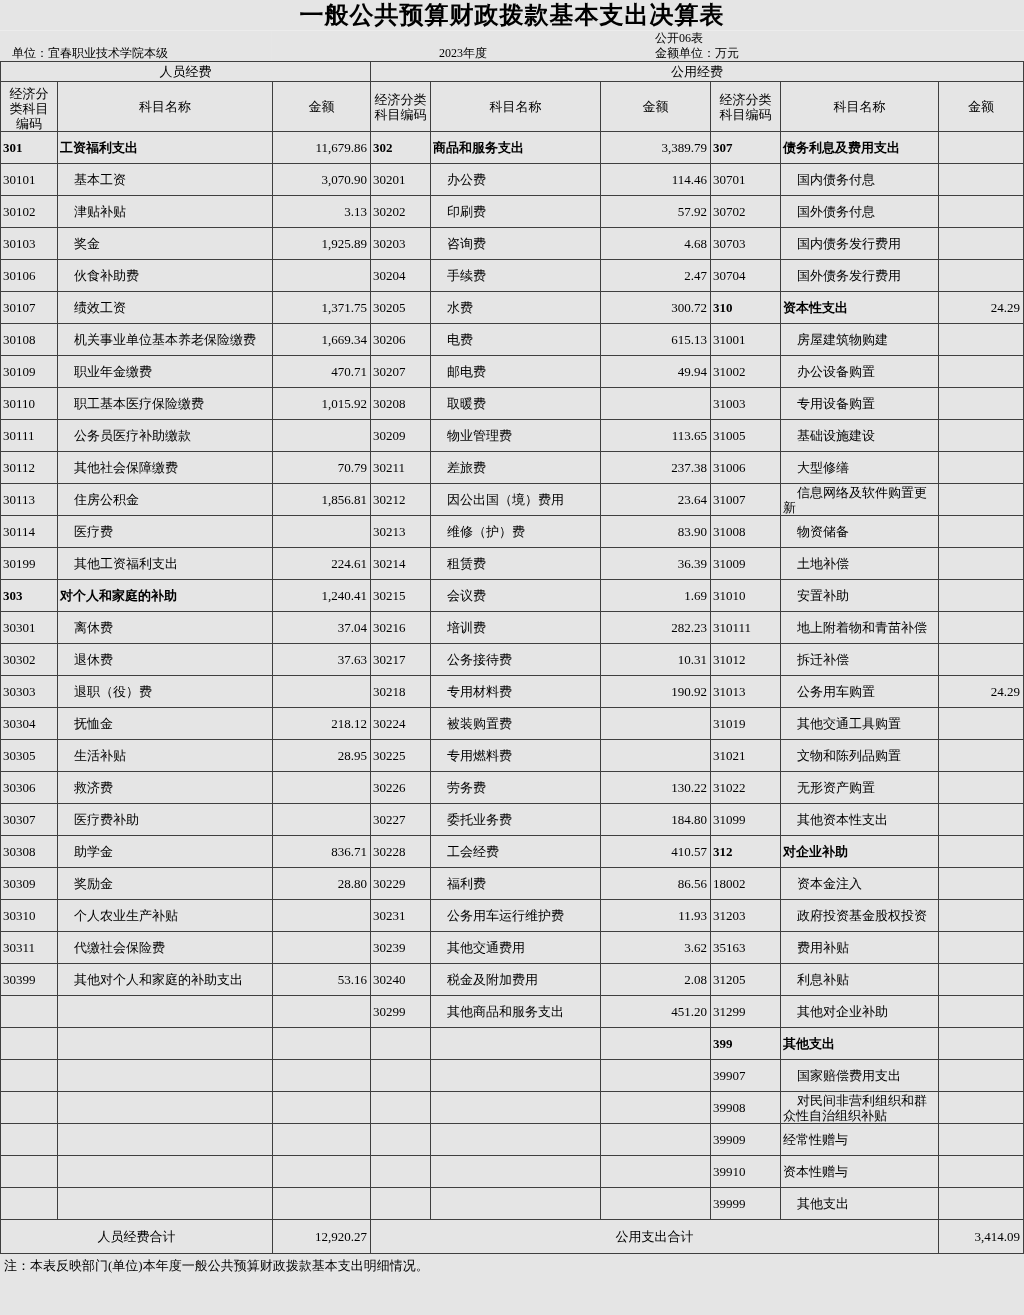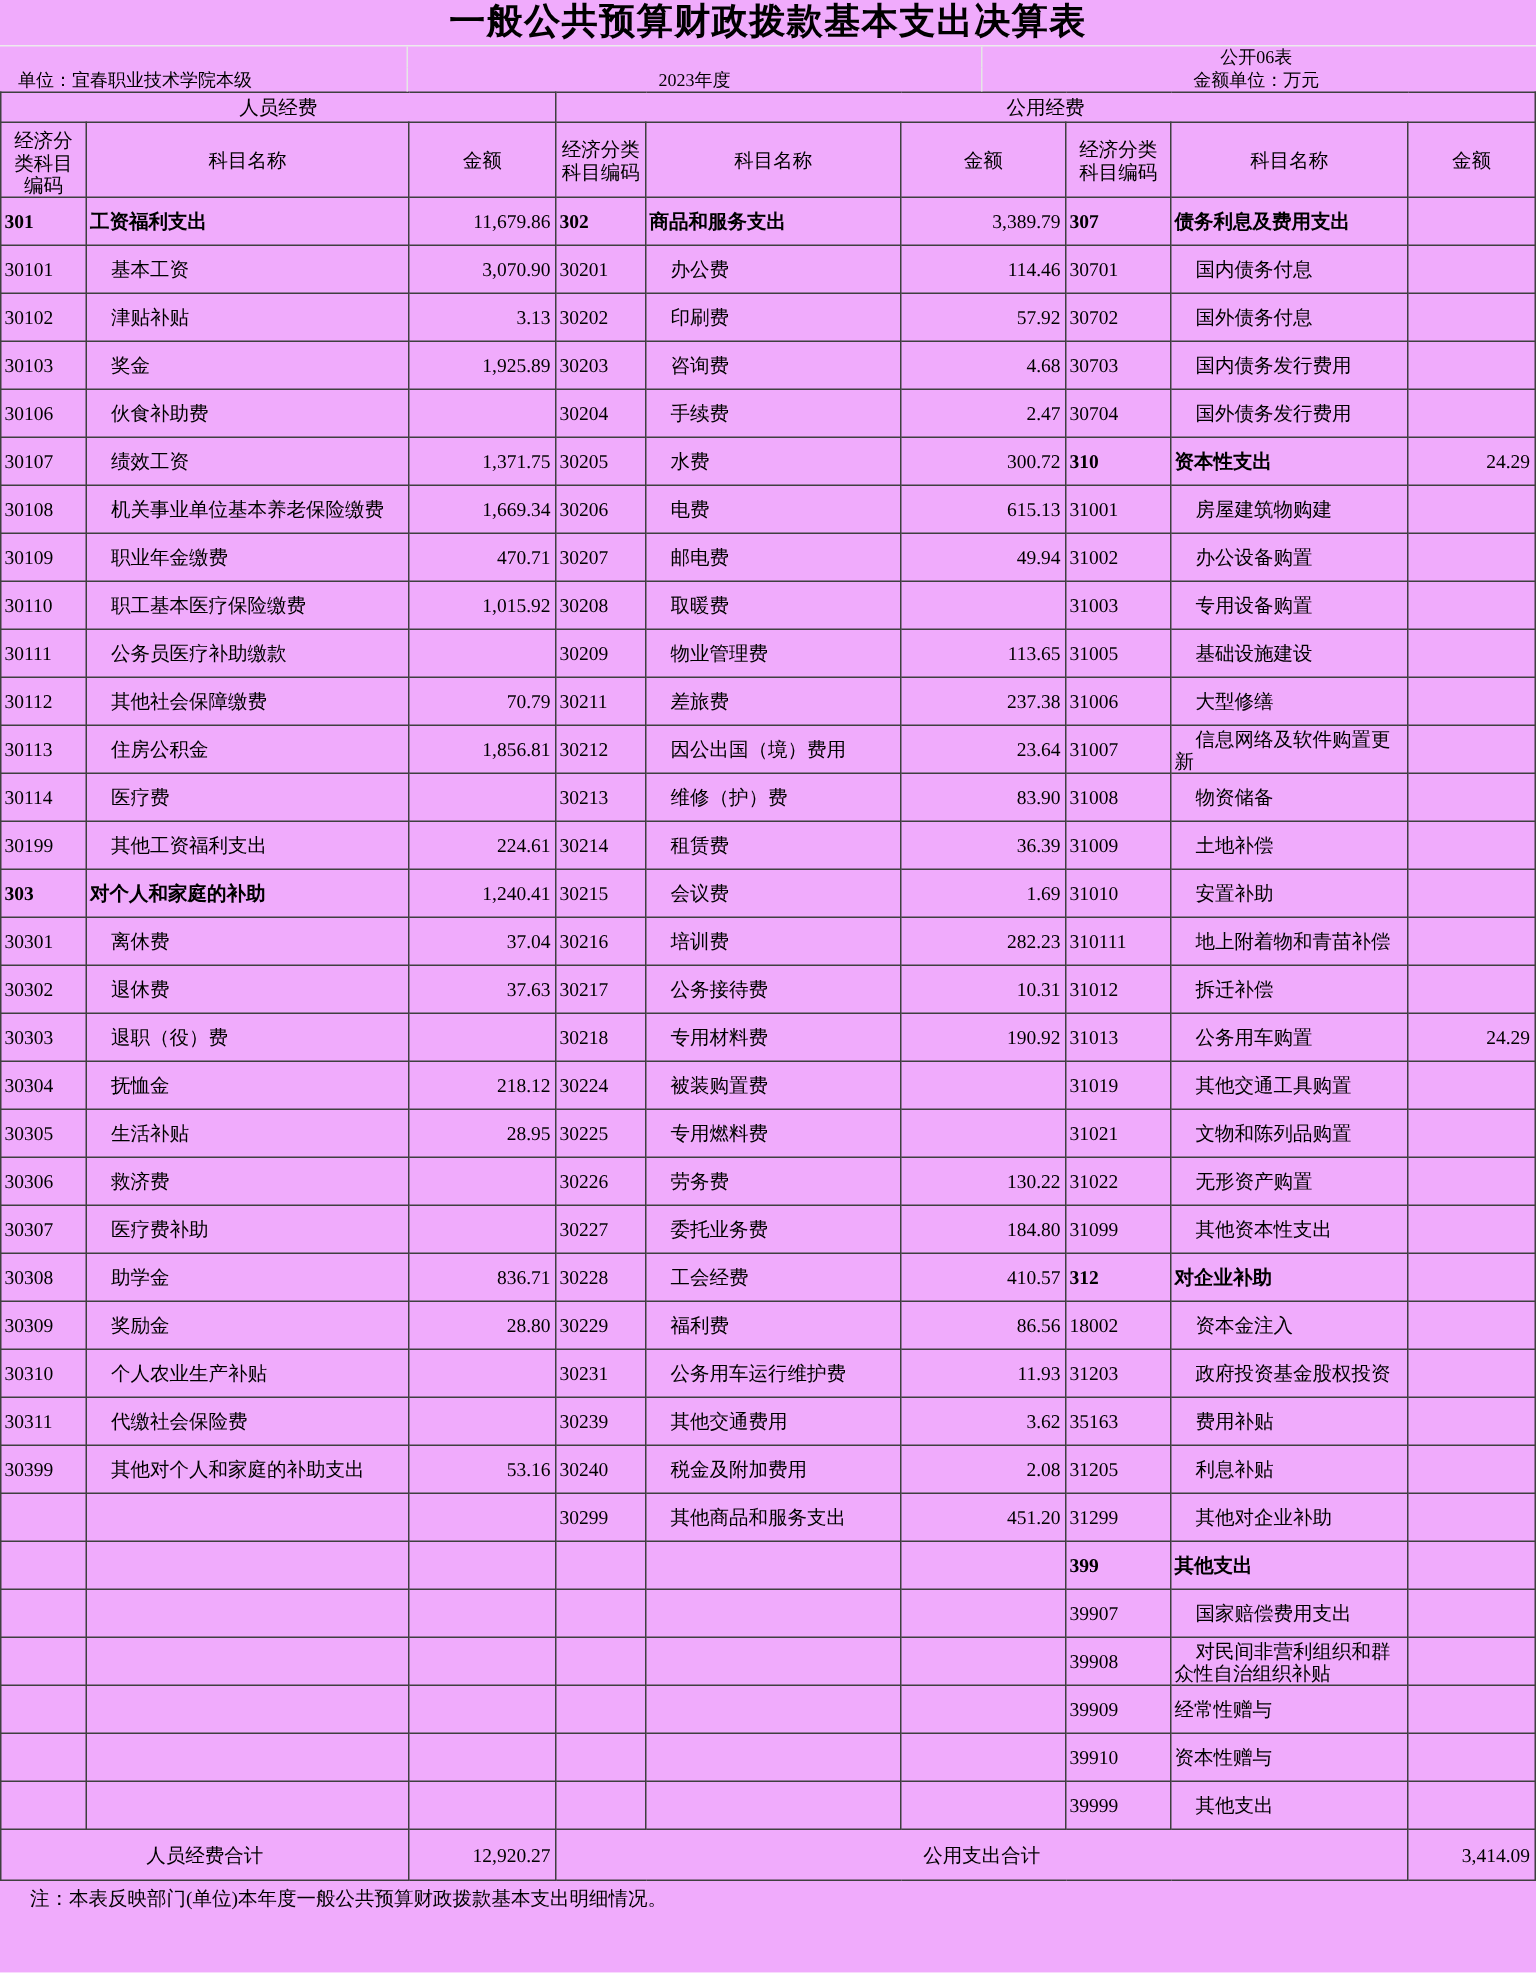--- a/index.html
+++ b/index.html
@@ -1,41 +1,41 @@
 <!DOCTYPE html>
 <html><head>
 <meta charset="utf-8">
 <style>
   html,body{margin:0;padding:0;background:#fff;}
   body{width:1024px;font-family:"Liberation Serif","DejaVu Serif",serif;color:#000;}
-  .page{width:1024px;height:1315px;box-sizing:border-box;overflow:hidden;background:#f0abfc;}
+  .page{width:1024px;height:1315px;box-sizing:border-box;overflow:hidden;background:#e5e5e5;}
   .title{height:30px;line-height:30px;text-align:center;font-size:24px;font-weight:bold;letter-spacing:1px;}
   .meta-row{display:flex;font-size:12px;line-height:14px;}
   .meta-row1{height:14px;border-top:1px solid #ececec;}
   .meta-row2{height:16px;line-height:16px;}
   .meta-cell{box-sizing:border-box;border-right:1px solid #e6e6e6;}
   .meta-cell:last-child{border-right:none;}
   .mc-l{width:272px;text-align:left;padding-left:12px;}
   .mc-m{width:383px;text-align:center;}
-  .mc-r{width:368px;text-align:center;padding-right:3px;}
+  .mc-r{width:368px;text-align:left;padding-right:3px;}
   table{border-collapse:collapse;table-layout:fixed;width:1023px;}
   td{box-sizing:border-box;border:1px solid #3f3f3f;overflow:hidden;font-size:13px;padding:0 3px;vertical-align:middle;}
   tr.group-row td{height:20px;text-align:center;line-height:18px;}
   tr.colhead-row td{height:42px;text-align:center;line-height:15px;}
   td.hclip{vertical-align:top;padding:4px 7px 0;text-align:left;}
   tbody td{height:32px;line-height:15px;}
   td.code{text-align:left;padding:0 2px;}
   td.name{text-align:left;padding:0 2px;}
   td.amount{text-align:right;padding:0 3px;}
   td.code.section,td.name.section{font-weight:bold;margin-left:48px;}
   td.name.item{text-indent:14px;}
   tfoot td{height:34px;}
   td.total-label{text-align:center;}
   td.total-amount{text-align:right;}
-  .note{font-size:13px;line-height:18px;padding:3px 0 0 20px;}
+  .note{font-size:13px;line-height:18px;padding:3px 0 0 4px;}
 </style>
 </head>
 <body>
 
 <div class="page">
 
   <div class="title">一般公共预算财政拨款基本支出决算表</div>
 
   <div class="meta-row meta-row1">
     <div class="meta-cell mc-l"></div>

